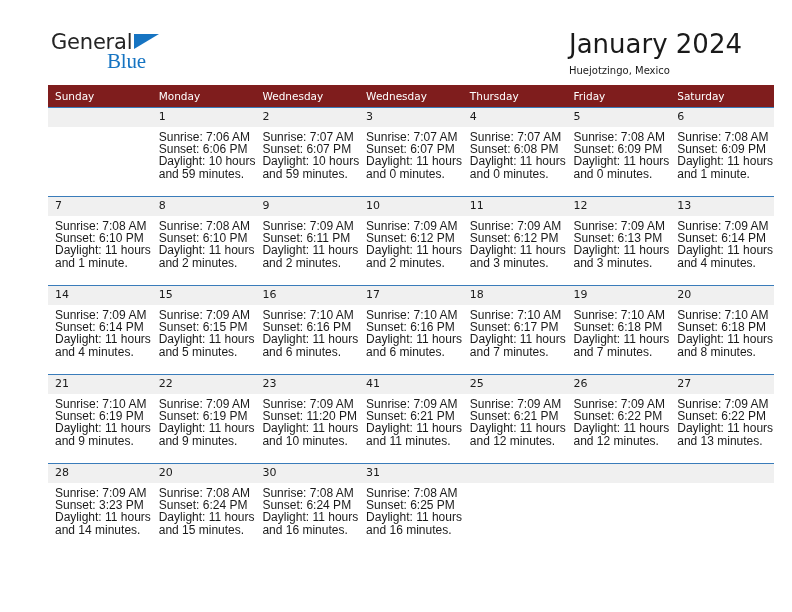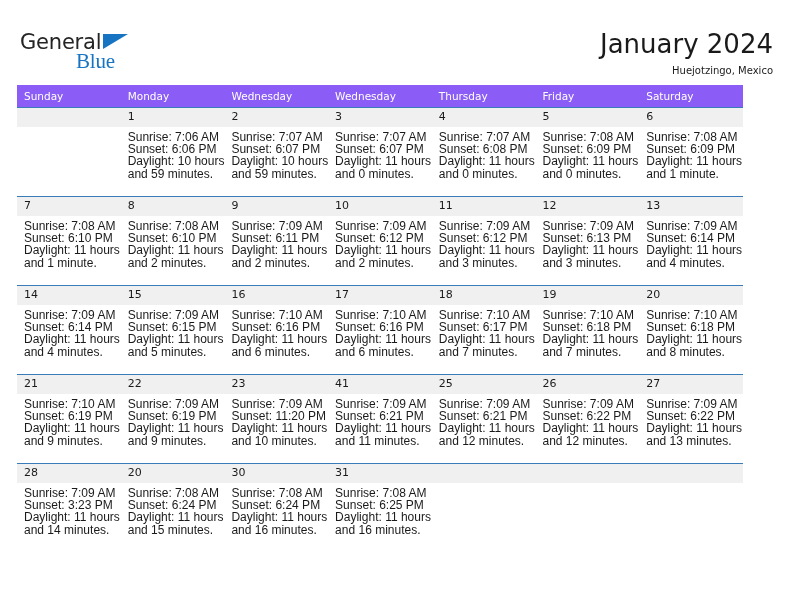--- a/index.html
+++ b/index.html
@@ -12,21 +12,21 @@
     height: 612px;
     font-family: "Liberation Sans", sans-serif;
     color: #1a1a1a;
     overflow: hidden;
   }
   .page {
     position: relative;
     width: 792px;
     height: 612px;
     box-sizing: border-box;
-    padding: 0 17px;
+    padding: 0 48px;
   }
 
   
   .header {
     display: flex;
     align-items: flex-start;
     justify-content: space-between;
     padding-top: 30px;
     height: 74px;
     box-sizing: border-box;
@@ -58,21 +58,21 @@
   .brand-triangle {
     position: absolute;
     left: 83px;
     top: 4px;
     width: 0;
     height: 0;
     border-left: 25px solid #1674c2;
     border-bottom: 15px solid transparent;
   }
   .title-block {
-    text-align: right;
+    text-align: left;
     padding-right: 2px;
     margin-left: 32px;
   }
   .cal-title {
     font-size: 26px;
     font-weight: normal;
     color: #1a1a1a;
     line-height: 1.12;
     font-family: "DejaVu Sans", sans-serif;
   }
@@ -84,21 +84,21 @@
   }
 
   
   .calendar {
     width: 726px;
     border-collapse: collapse;
     table-layout: fixed;
     margin-top: 11px;
   }
   .calendar th {
-    background: #8b5cf6;
+    background: #7f1d1d;
     color: #ffffff;
     font-size: 10.5px;
     font-weight: normal;
     text-align: left;
     padding: 5px 0 5px 7px;
     height: 11px;
     font-family: "DejaVu Sans", sans-serif;
   }
   .calendar td {
     vertical-align: top;

